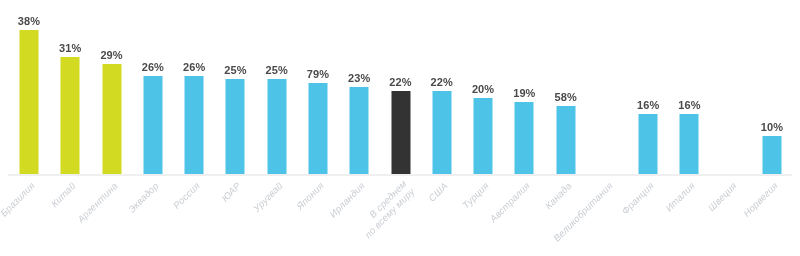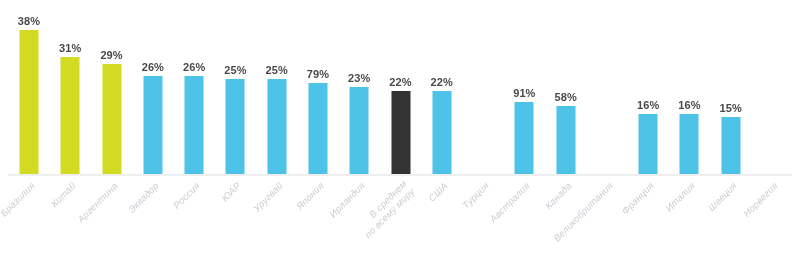--- a/index.html
+++ b/index.html
@@ -148,39 +148,43 @@
         <div class="bar-value" style="bottom: 91px; margin-top: 30px;">23%</div>
       </div>
       <div class="bar-slot" style="left: 380.5px;">
         <div class="bar-rect" title="В среднем по всему миру 22%" style="height: 83px; background: rgb(51, 51, 51);"></div>
         <div class="bar-value" style="bottom: 87px;">22%</div>
       </div>
       <div class="bar-slot" style="left: 421.778px;">
         <div class="bar-rect" title="США 22%" style="height: 83px; background: rgb(78, 195, 232);"></div>
         <div class="bar-value" style="bottom: 87px;">22%</div>
       </div>
+      <div class="bar-slot" style="left: 463.056px;">
+        <div class="bar-rect" title="Турция 20%" style="height: 76px; background: rgb(78, 195, 232);"></div>
+        <div class="bar-value" style="bottom: 80px;">20%</div>
+      </div>
       <div class="bar-slot" style="left: 504.333px;">
         <div class="bar-rect" title="Австралия 19%" style="height: 72px; background: rgb(78, 195, 232);"></div>
-        <div class="bar-value" style="bottom: 76px;">91%</div>
+        <div class="bar-value" style="bottom: 76px;">19%</div>
       </div>
       <div class="bar-slot" style="left: 545.611px;">
         <div class="bar-rect" title="Канада 18%" style="height: 68px; background: rgb(78, 195, 232);"></div>
         <div class="bar-value" style="bottom: 72px;">58%</div>
       </div>
       <div class="bar-slot" style="left: 628.167px;">
         <div class="bar-rect" title="Франция 16%" style="height: 60px; background: rgb(78, 195, 232);"></div>
         <div class="bar-value" style="bottom: 64px;">16%</div>
       </div>
       <div class="bar-slot" style="left: 669.444px;">
         <div class="bar-rect" title="Италия 16%" style="height: 60px; background: rgb(78, 195, 232);"></div>
         <div class="bar-value" style="bottom: 64px;">16%</div>
       </div>
-      <div class="bar-slot" style="left: 710.722px;">
-        <div class="bar-rect" title="Швеция 15%" style="height: 57px; background: rgb(78, 195, 232);"></div>
-        <div class="bar-value" style="bottom: 61px;">15%</div>
+      <div class="bar-slot" style="left: 752px;">
+        <div class="bar-rect" title="Норвегия 10%" style="height: 38px; background: rgb(78, 195, 232);"></div>
+        <div class="bar-value" style="bottom: 42px;">10%</div>
       </div>
     </div>
 
   <div id="baseline"></div>
 
   <div id="axis-labels">
       <div class="cat-slot" style="left: 9px;">
         <div class="cat-label">
           <span>Бразилия</span>
         </div>

